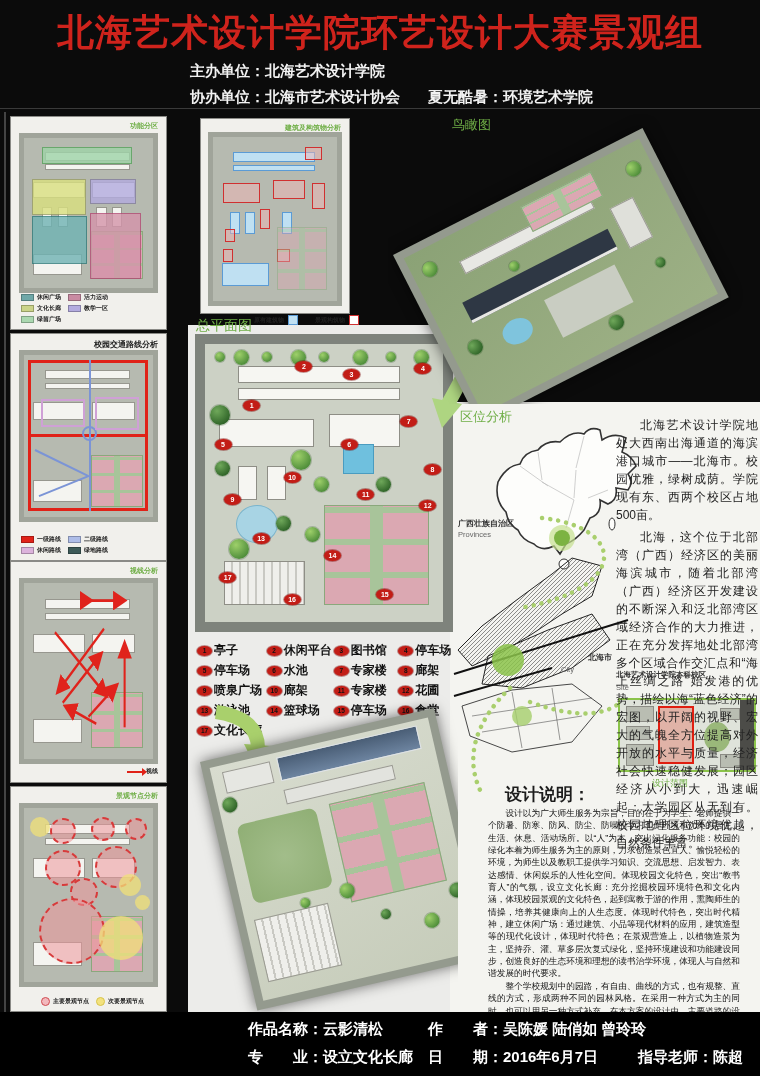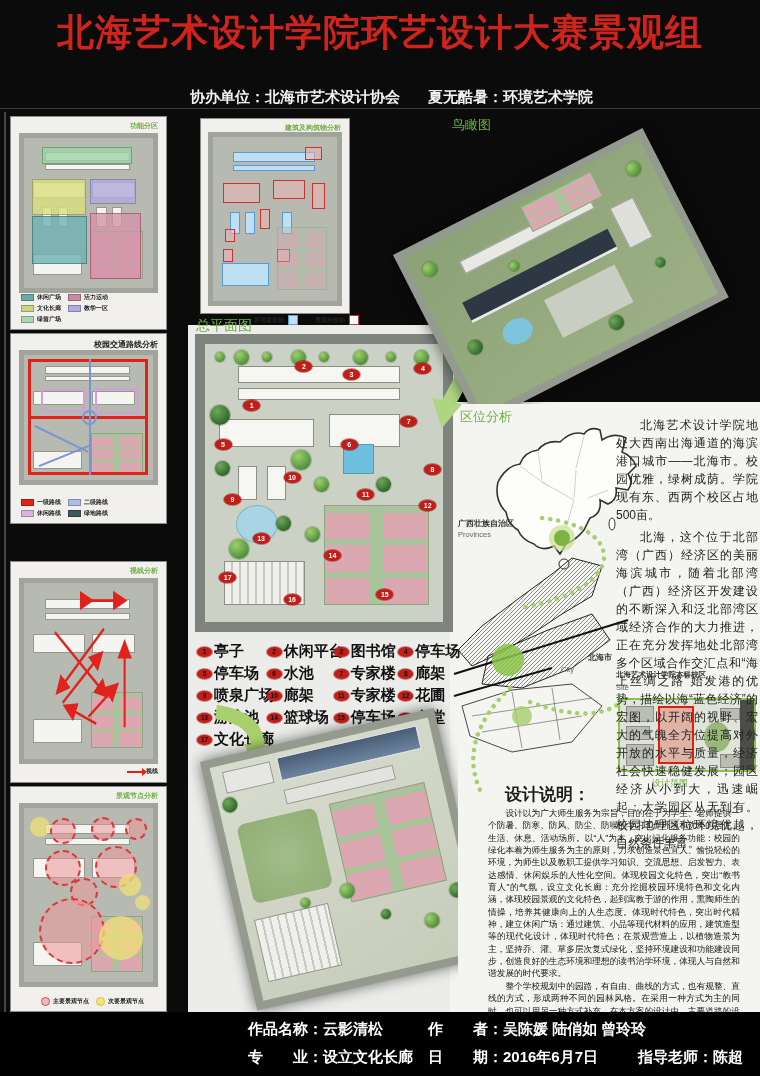--- a/index.html
+++ b/index.html
@@ -17,21 +17,21 @@
   .org3{left:428px;top:88px;}
   .hrule{left:0;top:108px;width:760px;height:1px;background:#3a3a3a;}
   .lstrip{left:4px;top:112px;width:2px;height:900px;background:#444;}
 
   
   .midpanel{left:188px;top:325px;width:267px;height:687px;background:#ececea;}
   .rightpanel{left:450px;top:402px;width:310px;height:610px;background:#f4f4f0;}
 
   
   .card{left:10px;width:157px;background:#f1f0ec;border:1px solid #8a8a86;box-sizing:border-box;}
-  .c1{top:116px;height:214px;} .c2{top:333px;height:191px;}
+  .c1{top:116px;height:214px;} .c2{top:333px;height:228px;}
   .c3{top:561px;height:222px;} .c4{top:786px;height:226px;}
   .ctitle{position:absolute;top:4px;right:8px;font-size:7px;font-weight:bold;color:#6fae46;}
   .ctitle.dark{color:#222;font-size:8px;top:5px;}
   .mp{position:absolute;left:8px;right:8px;top:16px;background:#b6bab0;border:5px solid #a0a49a;box-sizing:border-box;}
   .mp1{bottom:36px;} .mp2{bottom:38px;} .mp3{bottom:18px;} .mp4{bottom:24px;}
   .bld{position:absolute;background:#f4f4f0;border:1px solid #97978f;box-sizing:border-box;}
   .bA{left:16%;top:9%;width:66%;height:6%;} .bB{left:16%;top:17%;width:66%;height:4%;}
   .bC{left:7%;top:29%;width:40%;height:11%;} .bD{left:53%;top:29%;width:33%;height:11%;}
   .bE{left:14%;top:46%;width:8%;height:13%;} .bF{left:26%;top:46%;width:8%;height:13%;}
   .bG{left:56%;top:46%;width:8%;height:13%;} .bH{left:68%;top:46%;width:8%;height:13%;}
@@ -95,21 +95,21 @@
       background:radial-gradient(circle at 35% 30%,#9ed06a,#4e8d3a 75%);box-shadow:0 0 0 1px rgba(40,80,30,.25);}
   .tr.s{width:10px;height:10px;} .tr.l{width:20px;height:20px;}
   .tr.dk{background:radial-gradient(circle at 35% 30%,#6fa85a,#2f6428 75%);}
   .mk{position:absolute;width:17px;height:11px;border-radius:50%;background:#c21d16;color:#fff;
       font-size:7px;line-height:11px;text-align:center;font-weight:bold;box-shadow:0 0 0 1px rgba(120,0,0,.4);}
 
   
   .numlegend{left:197px;top:642px;width:258px;display:grid;grid-template-columns:27% 26% 25% 22%;row-gap:3px;}
   .lgi{display:flex;align-items:center;}
   .lgi .mk{position:static;flex:0 0 15px;width:15px;height:10px;line-height:10px;font-size:6.5px;margin-right:2px;}
-  .lgi b{font-size:15px;font-weight:bold;color:#111;white-space:nowrap;}
+  .lgi b{font-size:12px;font-weight:bold;color:#111;white-space:nowrap;}
 
   
   .ga{pointer-events:none;}
   .aerlabel-top{left:452px;top:116px;}
   .aerlabel-mid{left:216px;top:766px;}
 
   
   .awrap{overflow:hidden;}
   .awrap1{left:388px;top:112px;width:372px;height:292px;}
   .awrap2{left:186px;top:660px;width:272px;height:352px;}
@@ -147,20 +147,21 @@
   .ff{position:absolute;color:#fff;font-size:15px;font-weight:bold;white-space:nowrap;}
   .f0{left:248px;top:8px;} .f1{left:248px;top:36px;}
   .f2{left:428px;top:8px;} .f3{left:428px;top:36px;} .f4{left:638px;top:36px;}
 </style>
 </head>
 <body>
 
 <div class="poster">
 
   <div class="abs title">北海艺术设计学院环艺设计大赛景观组</div>
+  <div class="abs org org1">主办单位：北海艺术设计学院</div>
   <div class="abs org org2">协办单位：北海市艺术设计协会</div>
   <div class="abs org org3">夏无酷暑：环境艺术学院</div>
   <div class="abs hrule"></div>
   <div class="abs lstrip"></div>
 
   <div class="abs midpanel"></div>
   <div class="abs rightpanel"></div>
 
   <div class="abs card c1">
     <span class="ctitle">功能分区</span>

